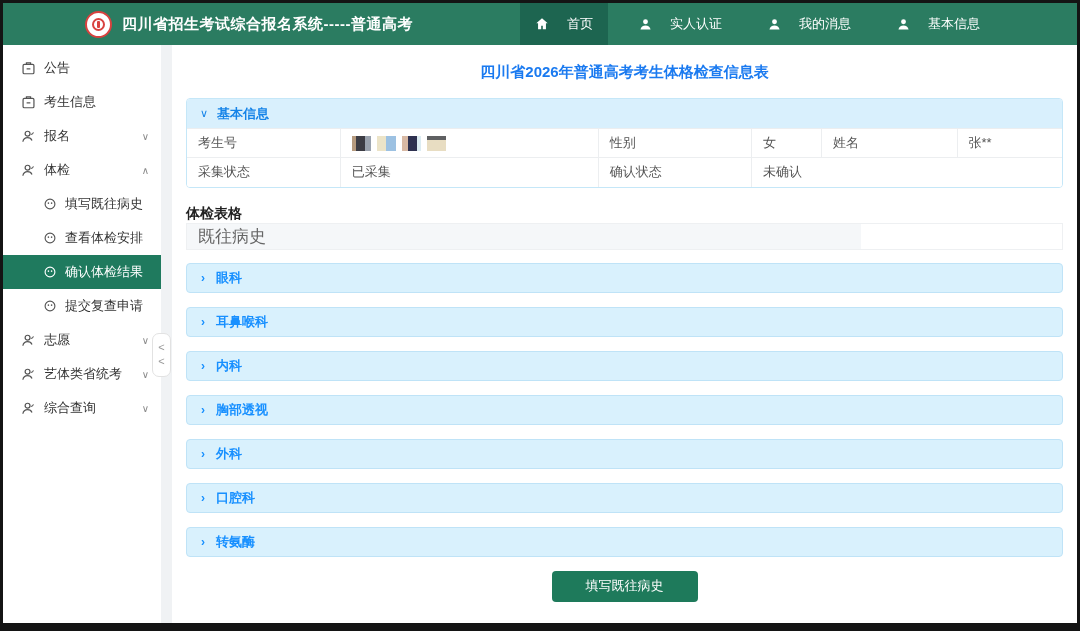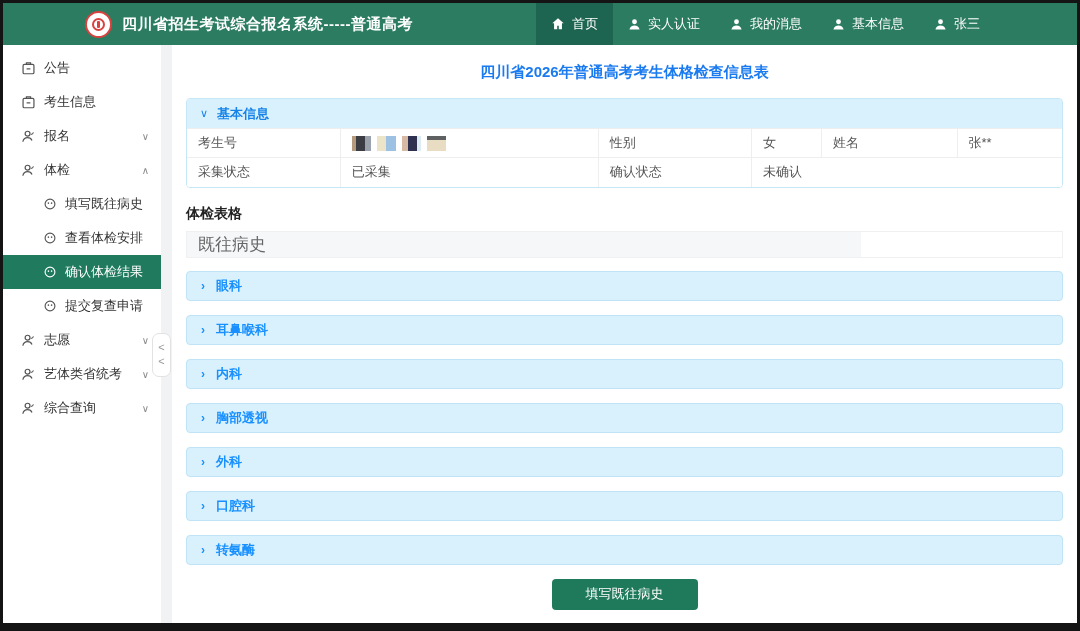--- a/index.html
+++ b/index.html
@@ -11,21 +11,21 @@
   
   .app-header { flex:0 0 42px; background:#2b7c61; display:flex; align-items:stretch; color:#fff; }
   .brand { flex:1; display:flex; align-items:center; gap:10px; padding-left:82px; }
   .logo { width:27px; height:27px; border-radius:50%; background:#fff; border:2px solid #d8423f;
           display:flex; align-items:center; justify-content:center; flex:0 0 auto; }
   .logo .inner { width:13px; height:13px; border:2px solid #d8423f; border-radius:50%;
                  display:flex; align-items:center; justify-content:center; }
   .logo .core { width:3px; height:7px; background:#d8423f; border-radius:1px; }
   .app-title { font-size:15px; font-weight:bold; letter-spacing:.5px; }
   .top-nav { display:flex; align-items:stretch; padding-right:82px; }
-  .nav-item { display:flex; align-items:center; gap:7px; padding:0 15px; font-size:13px; cursor:pointer; white-space:nowrap; }
+  .nav-item { display:flex; align-items:center; gap:18px; padding:0 15px; font-size:13px; cursor:pointer; white-space:nowrap;margin-left:16px; }
   .nav-item.active { background:#1d6550; }
   .nav-ic { display:flex; align-items:center; }
 
   
   .body-row { flex:1; display:flex; min-height:0; }
 
   aside { flex:0 0 158px; background:#fff; padding-top:6px; }
   .side-item { height:34px; display:flex; align-items:center; gap:8px;
                padding:0 12px 0 18px; font-size:13px; color:#333; cursor:pointer; }
   .side-item .grow { flex:1; }
@@ -53,21 +53,21 @@
   .info-table tr td:first-child { border-left:none; }
   .info-table tr td:last-child { border-right:none; }
   .info-table tr:last-child td { border-bottom:none; }
   .mosaic { display:inline-flex; gap:6px; vertical-align:middle; }
   .mosaic i { width:19px; height:15px; display:inline-block; }
   .mosaic i:nth-child(1){ background:linear-gradient(90deg,#b59a7e 22%,#3c3c44 22% 70%,#9aa2ae 70%); }
   .mosaic i:nth-child(2){ background:linear-gradient(90deg,#ece4c8 45%,#9cc1e2 45%); }
   .mosaic i:nth-child(3){ background:linear-gradient(90deg,#d8b9a4 30%,#2e3150 30% 78%,#dcecf2 78%); }
   .mosaic i:nth-child(4){ background:linear-gradient(180deg,#5f6062 28%,#e8ddc2 28% 100%),#888; }
 
-  .section-title { font-size:14px; font-weight:bold; color:#222; margin:17px 0 8px; }
+  .section-title { font-size:14px; font-weight:bold; color:#222; margin:17px 0 0; }
   .history-row { display:flex; border:1px solid #eef0f2; height:27px; font-size:17px; color:#666; margin-bottom:13px; }
   .history-label { flex:0 0 77%; background:#f5f7f9; display:flex; align-items:center; padding:0 11px; }
   .history-value { flex:1; background:#fff; }
 
   .accordion { height:30px; background:#d9f1fd; border:1px solid #bfe3f7; border-radius:4px;
                display:flex; align-items:center; gap:11px; padding:0 14px;
                color:#1890ff; font-size:13px; font-weight:bold; margin-bottom:14px; cursor:pointer; }
   .accordion .achev { font-weight:bold; font-size:12px; }
 
   .btn-row { display:flex; justify-content:center; margin-top:6px; }
@@ -116,29 +116,20 @@
         <span>我的消息</span>
       </div>
       <div class="nav-item">
         <span class="nav-ic">
           <svg width="13" height="13" viewBox="0 0 16 16">
               <circle cx="8" cy="4.6" r="3" fill="#fff"></circle>
               <path d="M1.8 14.2c.6-3.4 3-5 6.2-5s5.6 1.6 6.2 5z" fill="#fff"></path>
             </svg>
         </span>
         <span>基本信息</span>
-      </div>
-      <div class="nav-item">
-        <span class="nav-ic">
-          <svg width="13" height="13" viewBox="0 0 16 16">
-              <circle cx="8" cy="4.6" r="3" fill="#fff"></circle>
-              <path d="M1.8 14.2c.6-3.4 3-5 6.2-5s5.6 1.6 6.2 5z" fill="#fff"></path>
-            </svg>
-        </span>
-        <span>张三</span>
       </div>
     </nav>
   </header>
 
   <div class="body-row">
 
     <aside>
       <div class="side-item">
         <span class="sicon">
           <svg width="15" height="15" viewBox="0 0 16 16">

